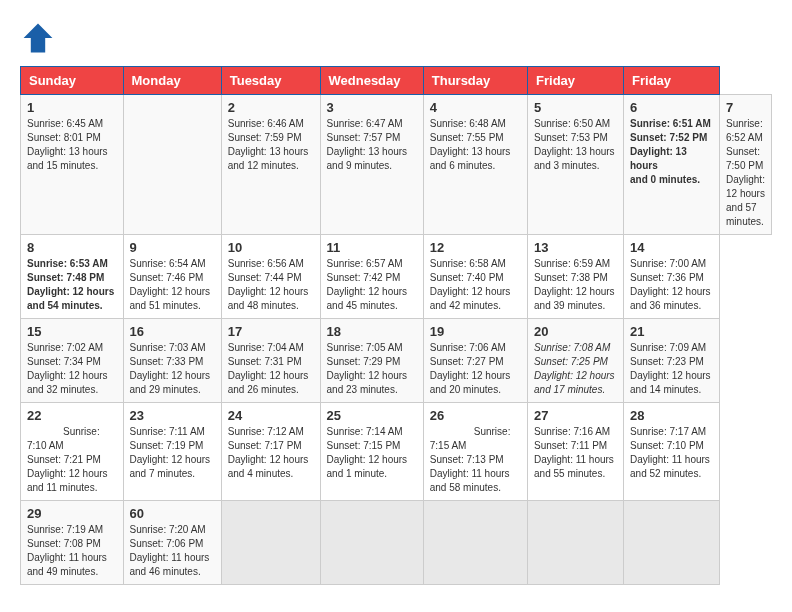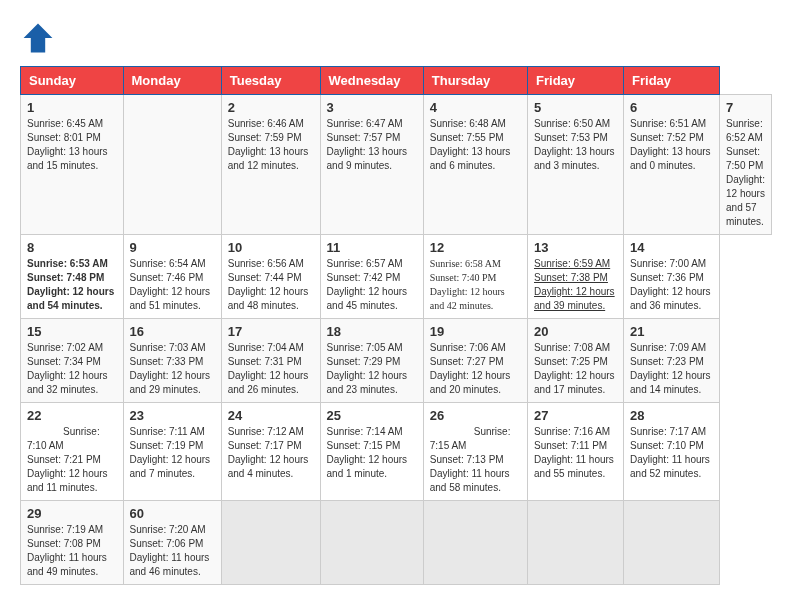--- a/index.html
+++ b/index.html
@@ -140,21 +140,21 @@
 Daylight: 13 hours
 and 9 minutes.</span></td>
         <td><span class="day-num">4</span><span class="day-info" style="white-space: pre-line;">Sunrise: 6:48 AM
 Sunset: 7:55 PM
 Daylight: 13 hours
 and 6 minutes.</span></td>
         <td><span class="day-num">5</span><span class="day-info" style="white-space: pre-line;">Sunrise: 6:50 AM
 Sunset: 7:53 PM
 Daylight: 13 hours
 and 3 minutes.</span></td>
-        <td><span class="day-num">6</span><span class="day-info" style="white-space: pre-line;">Sunrise: 6:51 AM
+        <td><span class="day-num">6</span><span class="day-info" style="white-space: pre-line; font-weight: bold;">Sunrise: 6:51 AM
 Sunset: 7:52 PM
 Daylight: 13 hours
 and 0 minutes.</span></td>
         <td><span class="day-num">7</span><span class="day-info" style="white-space: pre-line;">Sunrise: 6:52 AM
 Sunset: 7:50 PM
 Daylight: 12 hours
 and 57 minutes.</span></td>
       </tr>
       <tr>
         <td><span class="day-num">8</span><span class="day-info" style="white-space: pre-line; font-weight: bold;">Sunrise: 6:53 AM
@@ -166,25 +166,25 @@
 Daylight: 12 hours
 and 51 minutes.</span></td>
         <td><span class="day-num">10</span><span class="day-info" style="white-space: pre-line;">Sunrise: 6:56 AM
 Sunset: 7:44 PM
 Daylight: 12 hours
 and 48 minutes.</span></td>
         <td><span class="day-num">11</span><span class="day-info" style="white-space: pre-line;">Sunrise: 6:57 AM
 Sunset: 7:42 PM
 Daylight: 12 hours
 and 45 minutes.</span></td>
-        <td><span class="day-num">12</span><span class="day-info" style="white-space: pre-line; font-family: Liberation Serif, serif;">Sunrise: 6:58 AM
+        <td><span class="day-num">12</span><span class="day-info" style="white-space: pre-line;">Sunrise: 6:58 AM
 Sunset: 7:40 PM
 Daylight: 12 hours
 and 42 minutes.</span></td>
-        <td><span class="day-num">13</span><span class="day-info" style="white-space: pre-line; text-decoration: underline;">Sunrise: 6:59 AM
+        <td><span class="day-num">13</span><span class="day-info" style="white-space: pre-line;">Sunrise: 6:59 AM
 Sunset: 7:38 PM
 Daylight: 12 hours
 and 39 minutes.</span></td>
         <td><span class="day-num">14</span><span class="day-info" style="white-space: pre-line; margin-top: 33px;">Sunrise: 7:00 AM
 Sunset: 7:36 PM
 Daylight: 12 hours
 and 36 minutes.</span></td>
       </tr>
       <tr>
         <td><span class="day-num">15</span><span class="day-info" style="white-space: pre-line;">Sunrise: 7:02 AM
@@ -200,21 +200,21 @@
 Daylight: 12 hours
 and 26 minutes.</span></td>
         <td><span class="day-num">18</span><span class="day-info" style="white-space: pre-line;">Sunrise: 7:05 AM
 Sunset: 7:29 PM
 Daylight: 12 hours
 and 23 minutes.</span></td>
         <td><span class="day-num">19</span><span class="day-info" style="white-space: pre-line;">Sunrise: 7:06 AM
 Sunset: 7:27 PM
 Daylight: 12 hours
 and 20 minutes.</span></td>
-        <td><span class="day-num">20</span><span class="day-info" style="white-space: pre-line;">Sunrise: 7:08 AM
+        <td><span class="day-num">20</span><span class="day-info" style="white-space: pre-line; font-style: italic;">Sunrise: 7:08 AM
 Sunset: 7:25 PM
 Daylight: 12 hours
 and 17 minutes.</span></td>
         <td><span class="day-num">21</span><span class="day-info" style="white-space: pre-line; margin-top: 22px;">Sunrise: 7:09 AM
 Sunset: 7:23 PM
 Daylight: 12 hours
 and 14 minutes.</span></td>
       </tr>
       <tr>
         <td><span class="day-num">22</span><span class="day-info" style="white-space: pre-line; margin-left: 36px;">Sunrise: 7:10 AM

